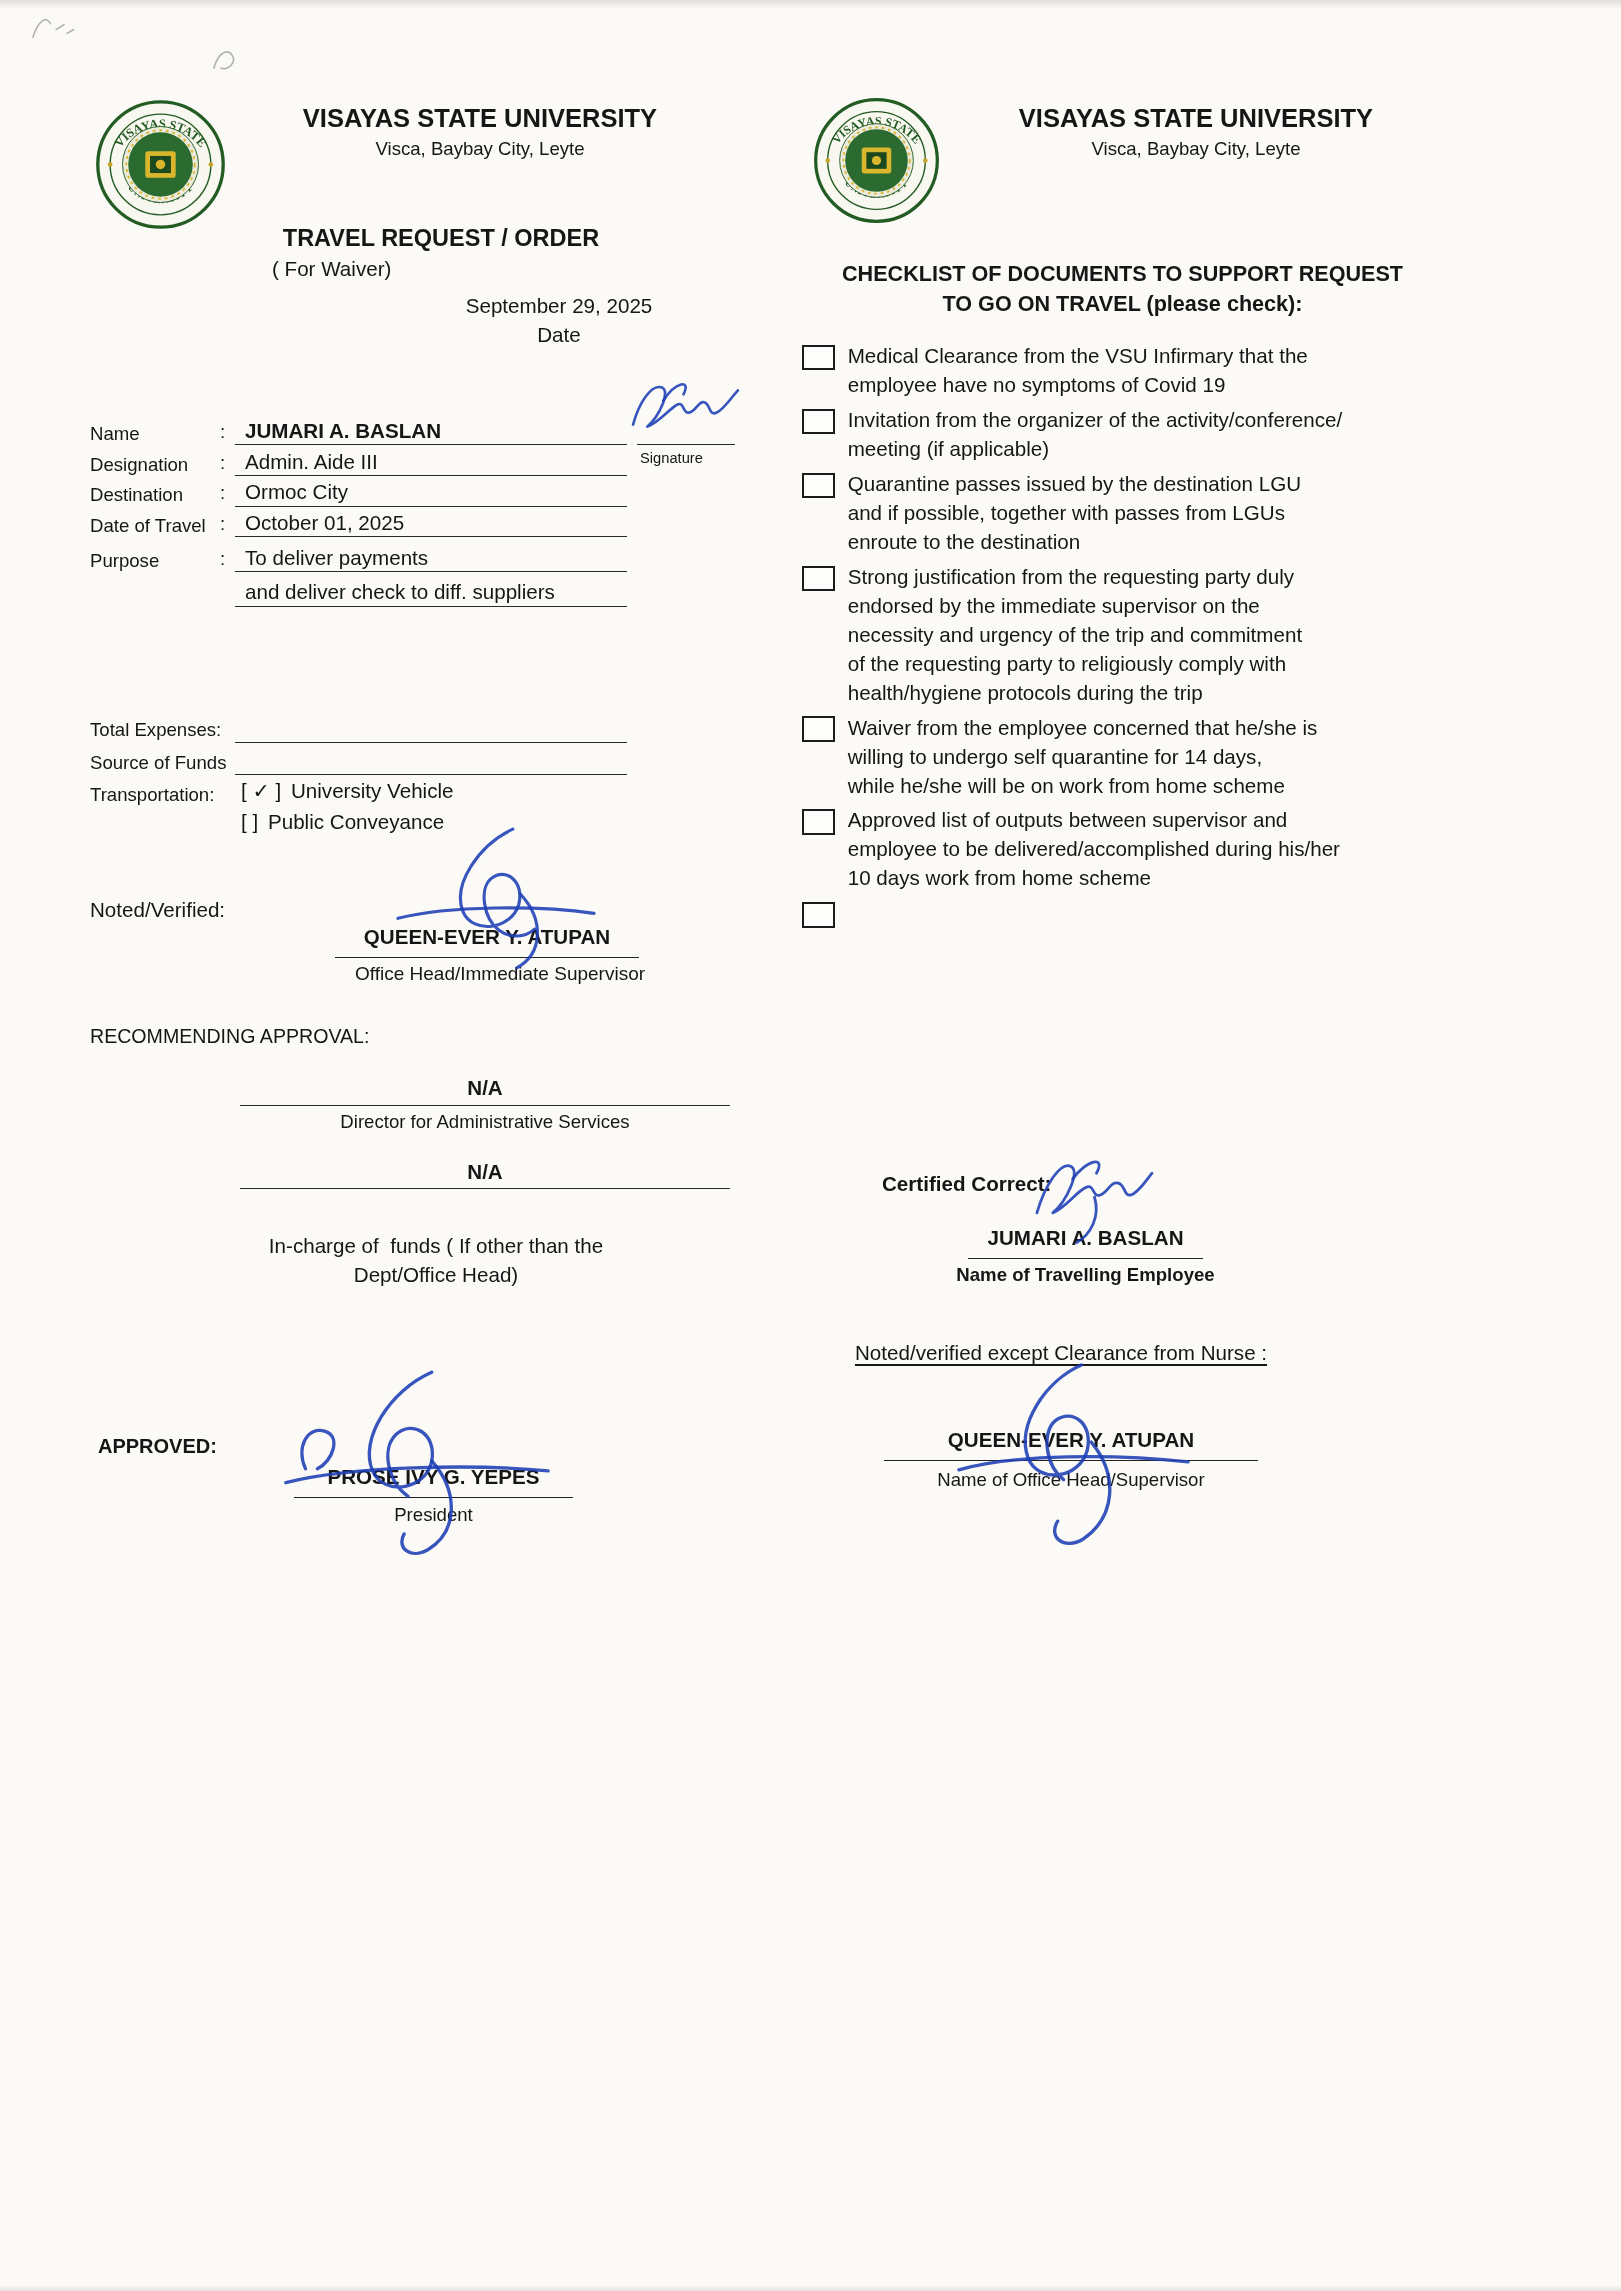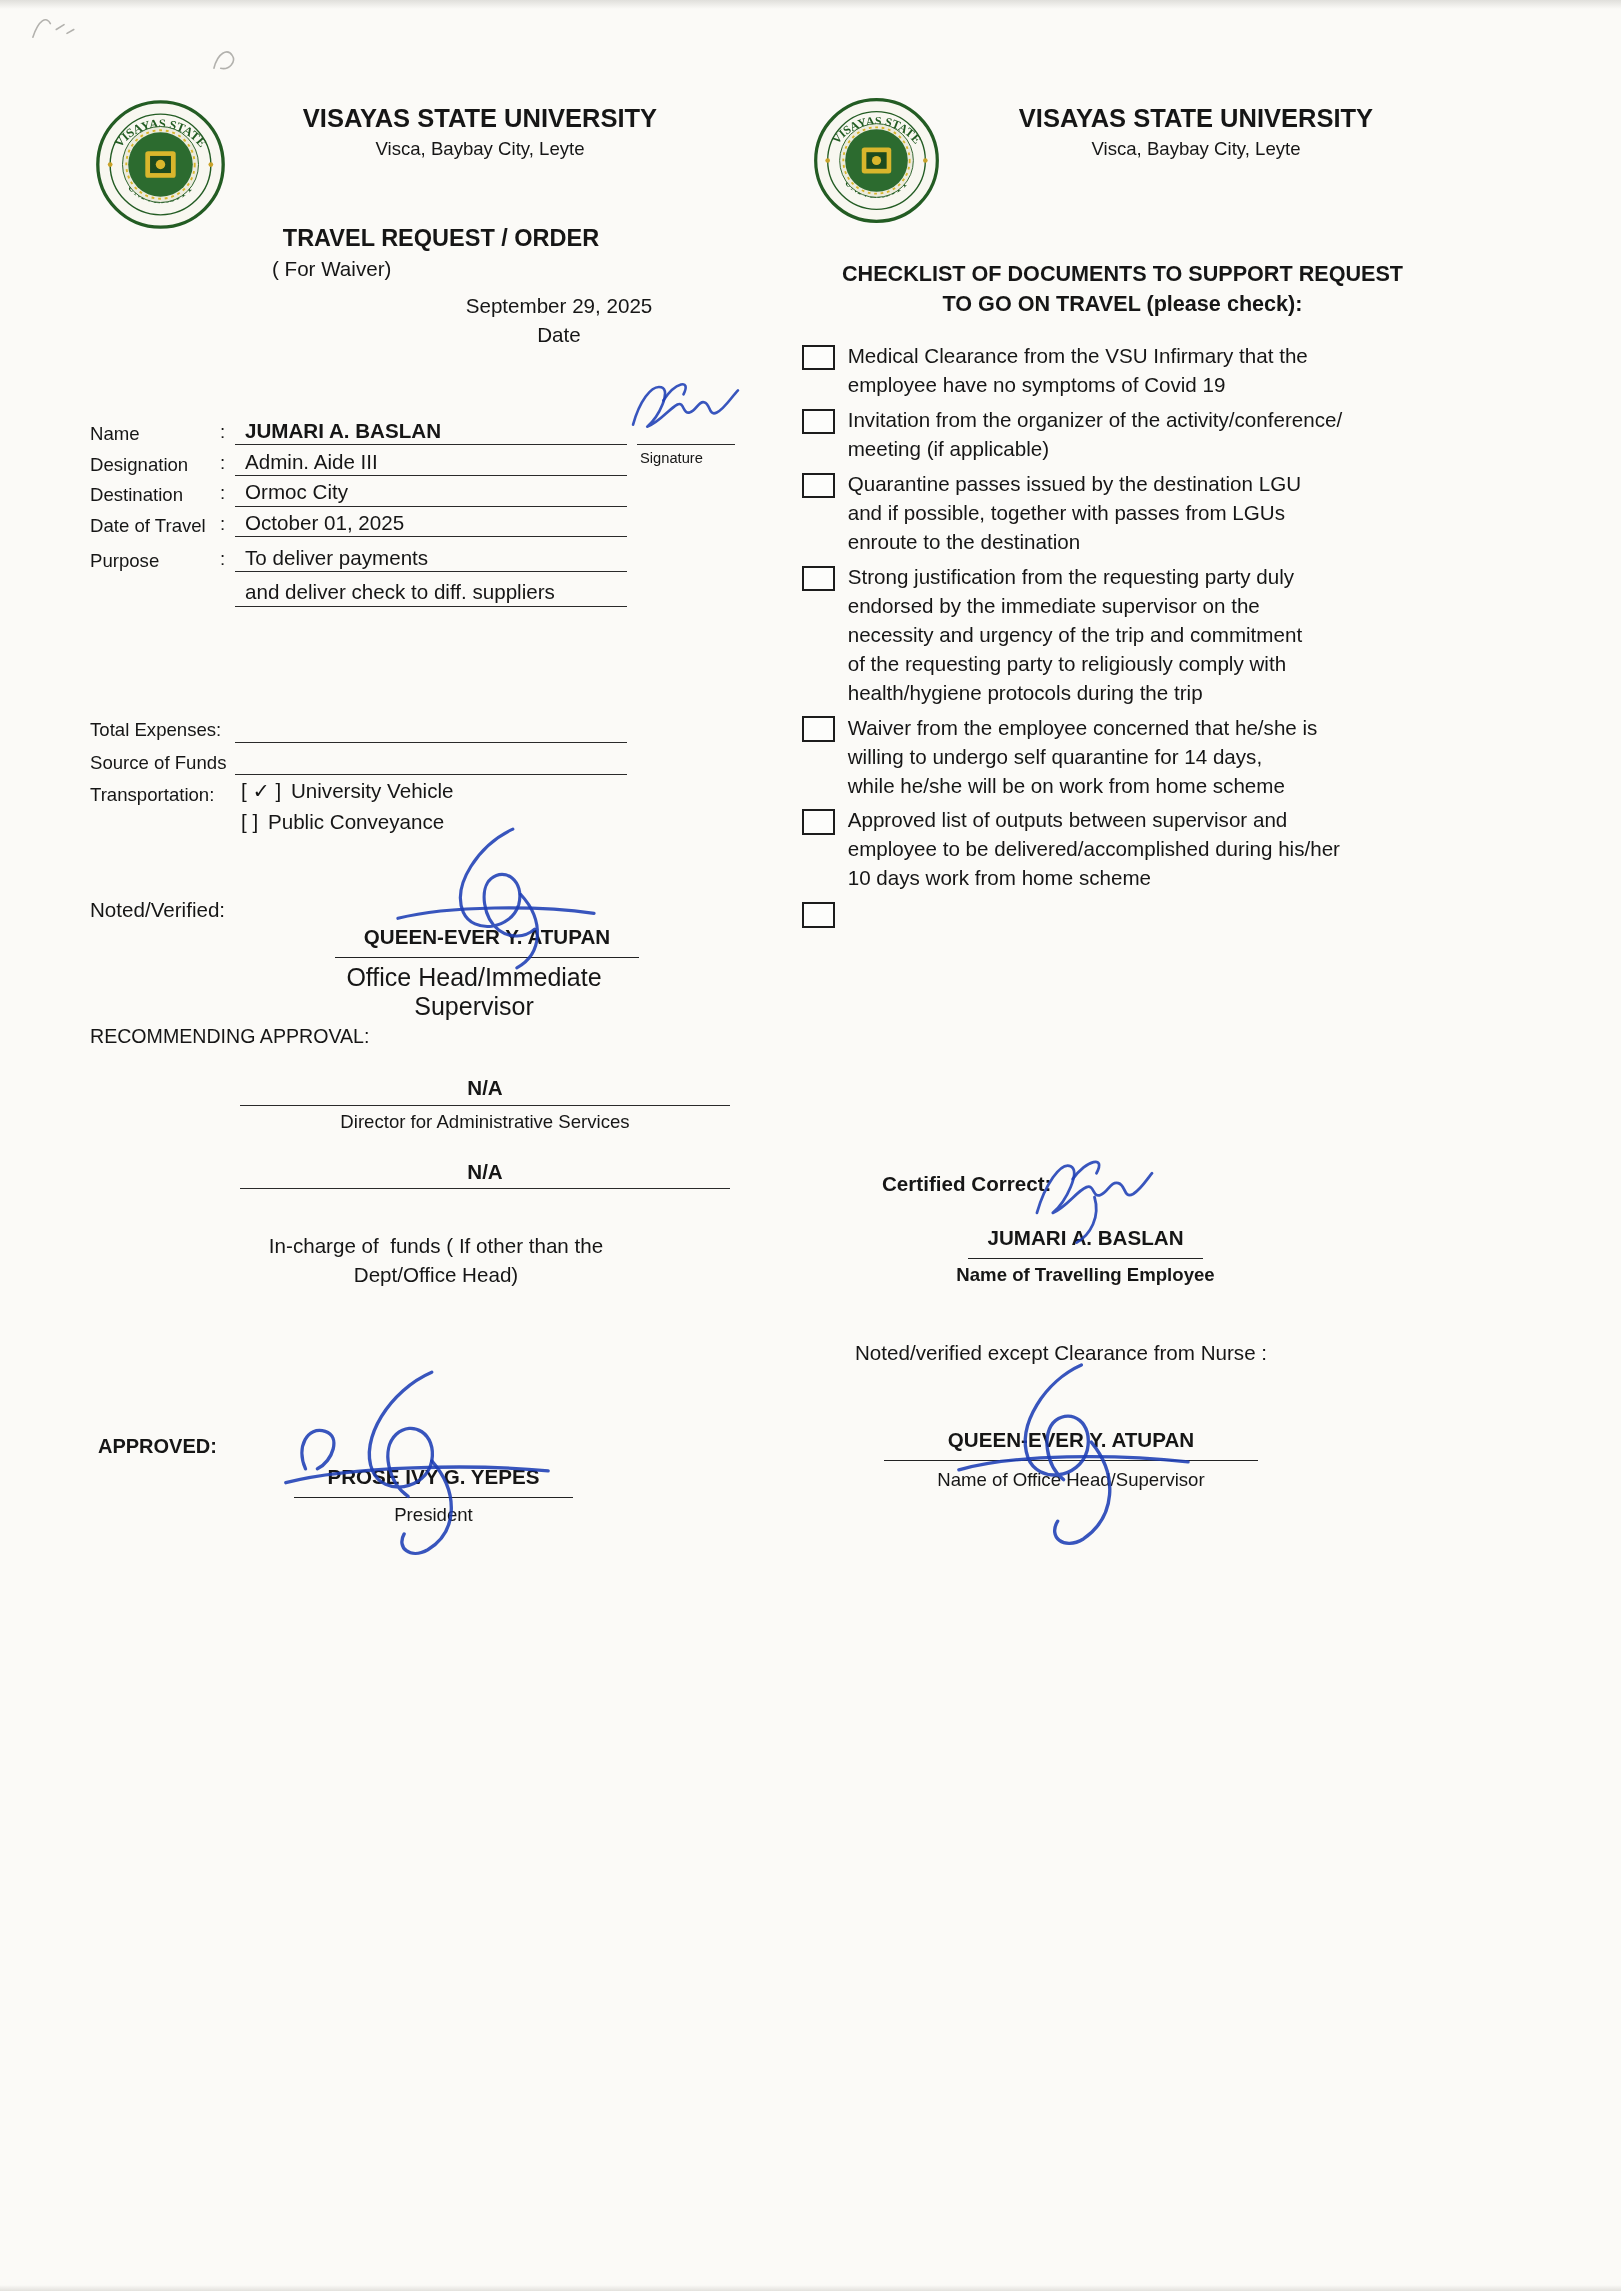--- a/index.html
+++ b/index.html
@@ -8,21 +8,21 @@
          font-family:"Liberation Sans","DejaVu Sans",sans-serif; color:#161616; overflow:hidden; }
   .abs { position:absolute; }
   .center { text-align:center; }
   .bold { font-weight:bold; }
   .label { font-size:18.6px; }
   .value { font-size:20.6px; }
   .small { font-size:14.7px; }
   .line { border-bottom:1.7px solid #2a2a2a; height:0; }
   .prewrap { white-space:pre-wrap;margin-top:36px; }
   .nameline { border-bottom:1.8px solid #222; padding-bottom:8px; }
-  .underlined { text-underline-offset:3.9px; }
+  .underlined { text-decoration:underline; text-underline-offset:3.9px; }
   .chk-item { display:flex; margin-bottom:5.9px; }
   .cbox { flex:none; width:33px; height:25.5px; border:2.5px solid #1c1c1c; margin-right:12.7px; margin-top:3.9px; background:#fdfdfb; }
   .chk-text { font-size:20.6px; line-height:29px; white-space:pre-wrap; }
   .sig { z-index:5; }
   .sig path { fill:none; stroke:#1d3db5; stroke-linecap:round; stroke-linejoin:round; stroke-opacity:.88; }
   .transport-row { display:flex; font-size:20.6px; }
   .transport-row .tbox { margin-right:9.8px; }
   .scan-top { left:0; top:0; width:1621px; height:8.8px; background:linear-gradient(#e0dfdb,rgba(255,255,255,0)); }
   .scan-bottom { left:0; bottom:0; width:1621px; height:6.9px; background:linear-gradient(rgba(255,255,255,0),#dedcd8); }
   .mark path { fill:none; stroke:#9a9894; stroke-width:1.6; stroke-linecap:round; opacity:.75; }
@@ -111,21 +111,21 @@
   <span>Public Conveyance</span>
 </div>
 
 <div class="abs value" style="left:90px;top:898px">Noted/Verified:</div>
 <svg class="abs sig" style="left:392px;top:821px" width="208" height="149" viewBox="0 0 210 150">
   <path stroke-width="3.2" d="M122 8 C88 24 60 64 72 92 C82 114 120 110 128 84 C134 60 114 46 100 58 C88 68 92 98 108 110 C119 118 134 118 144 109"></path>
   <path stroke-width="3.2" d="M6 98 C58 85 148 85 204 93"></path>
   <path stroke-width="3.2" d="M130 74 C154 100 152 134 126 148"></path>
 </svg>
 <div class="abs center bold value nameline" style="left:335px;top:925px;width:304px">QUEEN-EVER Y. ATUPAN</div>
-<div class="abs center" style="left:300px;top:963px;width:348px;font-size:25px">Office Head/Immediate Supervisor</div>
+<div class="abs center" style="left:326px;top:963px;width:348px;font-size:19px">Office Head/Immediate Supervisor</div>
 
 <div class="abs" style="left:90px;top:1025px;font-size:19.6px">RECOMMENDING APPROVAL:</div>
 
 <div class="abs center bold value" style="left:240px;top:1076px;width:490px">N/A</div>
 <div class="abs line" style="left:240px;top:1105px;width:490px"></div>
 <div class="abs center" style="left:240px;top:1111px;width:490px;font-size:18.6px">Director for Administrative Services</div>
 
 <div class="abs center bold value" style="left:240px;top:1160px;width:490px">N/A</div>
 <div class="abs line" style="left:240px;top:1188px;width:490px"></div>
 <div class="abs center prewrap" style="left:191px;top:1195px;width:490px;font-size:20.6px;line-height:29px">In-charge of  funds ( If other than the

